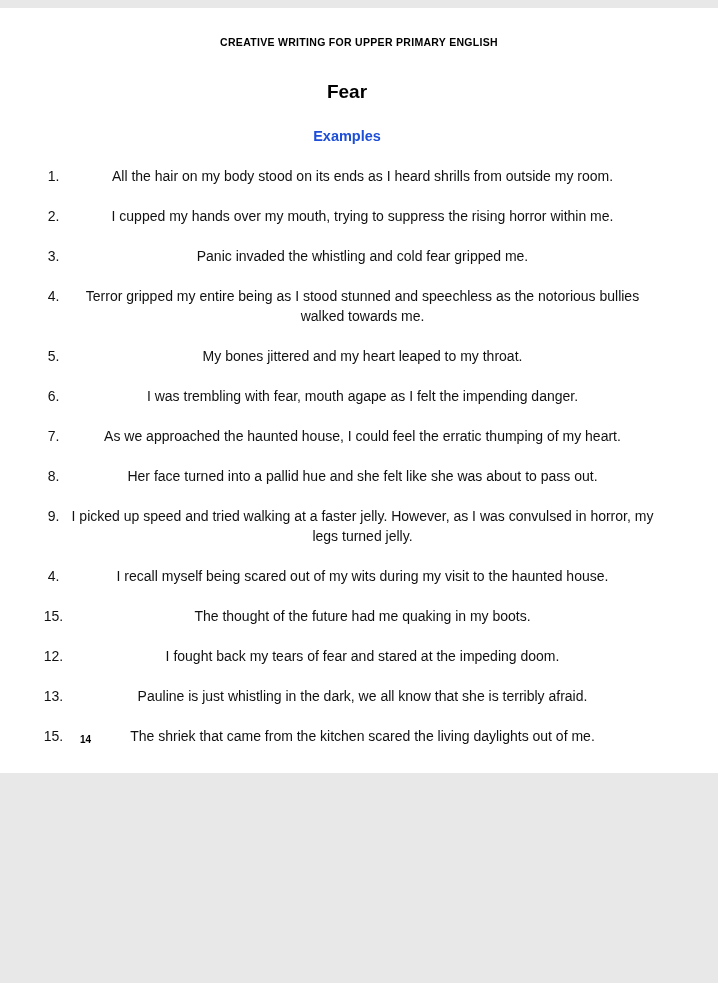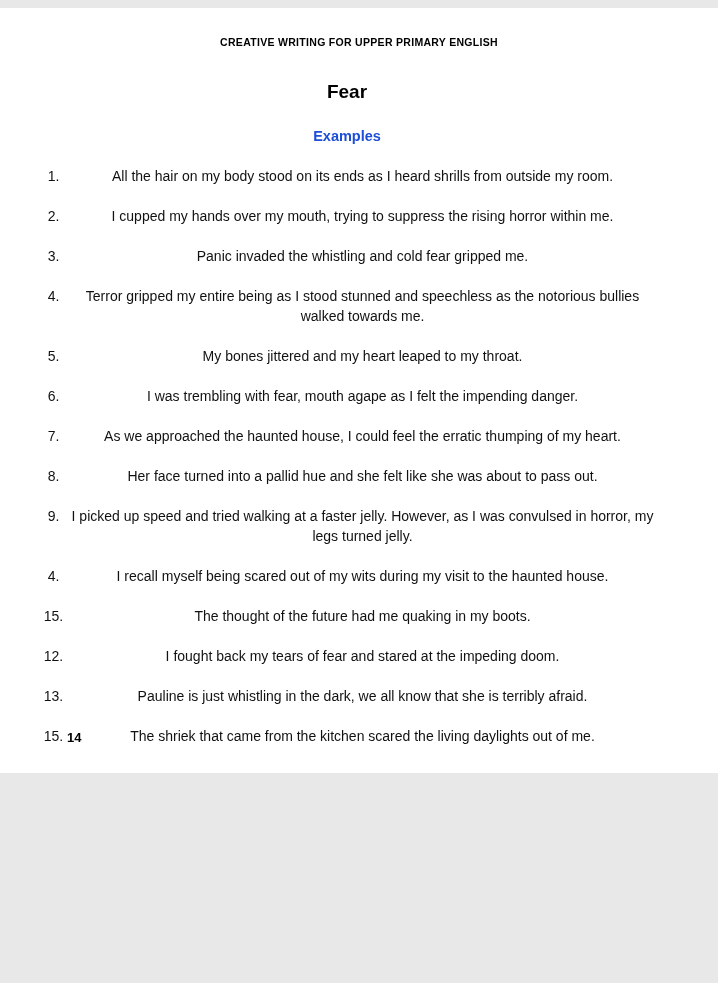--- a/index.html
+++ b/index.html
@@ -55,23 +55,23 @@
   }
   .list-item .num {
     flex: 0 0 31px;
     width: 31px;
   }
   .list-item .txt {
     flex: 1 1 auto;
   }
   .page-number {
     position: absolute;
-    left: 67px;
+    left: 80px;
     bottom: 28px;
-    font-size: 13px;
+    font-size: 10px;
     font-weight: 700;
     color: #000000;
   }
 </style>
 </head>
 <body>
 
 <div class="page">
 
   <div class="running-head">CREATIVE WRITING FOR UPPER PRIMARY ENGLISH</div>

